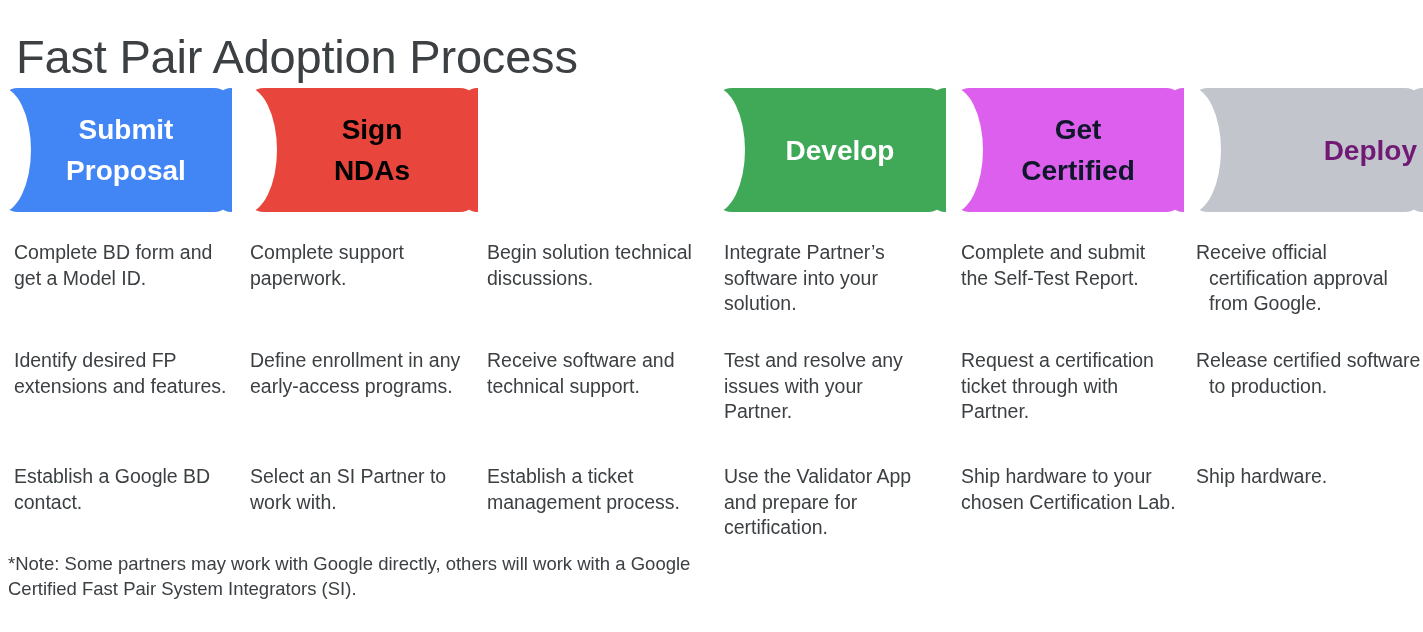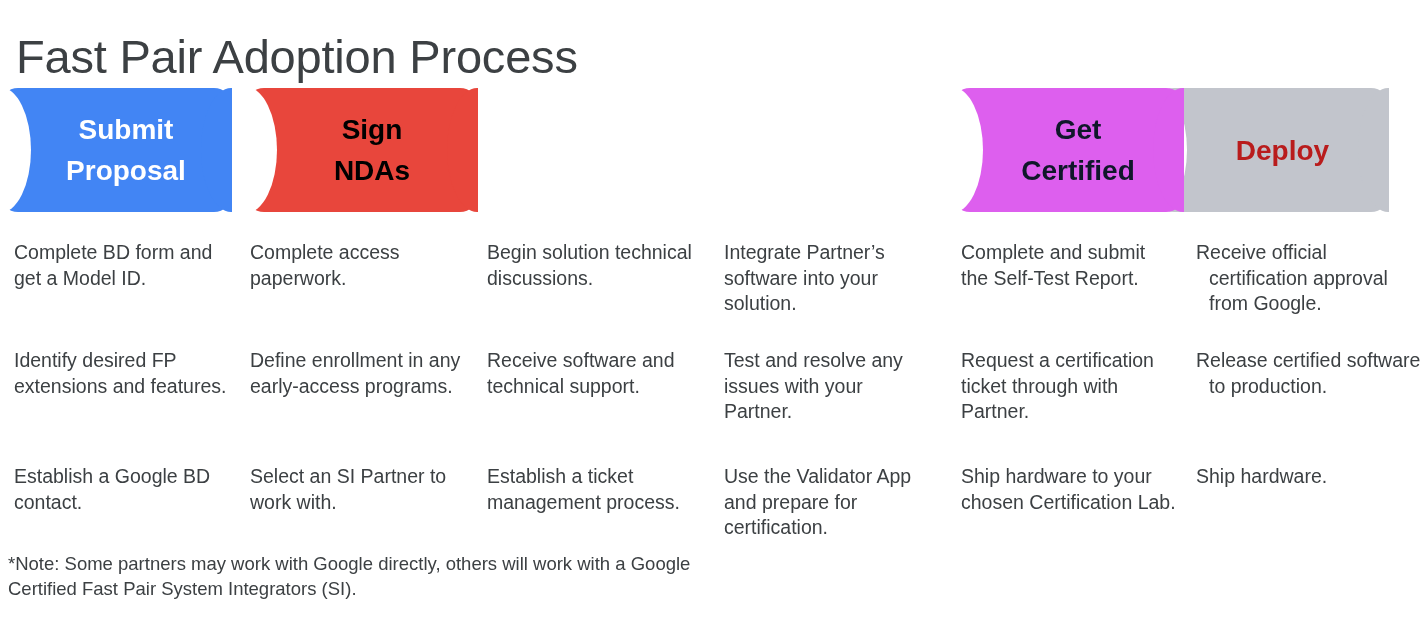--- a/index.html
+++ b/index.html
@@ -141,41 +141,46 @@
         <span class="bite"></span>
         <span class="stage-label">Submit
 Proposal</span>
       </div>
       <div class="stage" style="left: 246px; width: 232px; background: rgb(232, 70, 60); color: #000000; z-index: 19;">
         <span class="bulge" style="background: rgb(232, 70, 60);"></span>
         <span class="bite"></span>
         <span class="stage-label">Sign
 NDAs</span>
       </div>
+      <div class="stage" style="left: 714px; width: 232px; background: rgb(63, 169, 88); color: rgb(255, 255, 255); z-index: 17;">
+        <span class="bulge" style="background: rgb(63, 169, 88);"></span>
+        <span class="bite"></span>
+        <span class="stage-label">Develop</span>
+      </div>
       <div class="stage" style="left: 952px; width: 232px; background: rgb(221, 95, 238); color: #0f172a; z-index: 16;">
         <span class="bulge" style="background: rgb(221, 95, 238);"></span>
         <span class="bite"></span>
         <span class="stage-label">Get
 Certified</span>
       </div>
-      <div class="stage" style="left: 1156px; width: 233px; background: rgb(194, 197, 204); color: #b91c1c; z-index: 15;">
+      <div class="stage" style="left: 1190px; width: 233px; background: rgb(194, 197, 204); color: #701a75; z-index: 15; justify-content: flex-end;">
         <span class="bulge" style="background: rgb(194, 197, 204);"></span>
         <span class="bite"></span>
         <span class="stage-label">Deploy</span>
       </div>
     </div>
 
   <div id="columns">
       <div class="col" style="left: 14px; width: 222px;">
         <div class="item r0">Complete BD form and get a Model ID.</div>
         <div class="item r1">Identify desired FP extensions and features.</div>
         <div class="item r2">Establish a Google BD contact.</div>
       </div>
       <div class="col" style="left: 250px; width: 222px;">
-        <div class="item r0">Complete access paperwork.</div>
+        <div class="item r0">Complete support paperwork.</div>
         <div class="item r1">Define enrollment in any early-access programs.</div>
         <div class="item r2">Select an SI Partner to work with.</div>
       </div>
       <div class="col" style="left: 487px; width: 222px;">
         <div class="item r0">Begin solution technical discussions.</div>
         <div class="item r1">Receive software and technical support.</div>
         <div class="item r2">Establish a ticket management process.</div>
       </div>
       <div class="col" style="left: 724px; width: 210px;">
         <div class="item r0">Integrate Partner’s software into your solution.</div>

